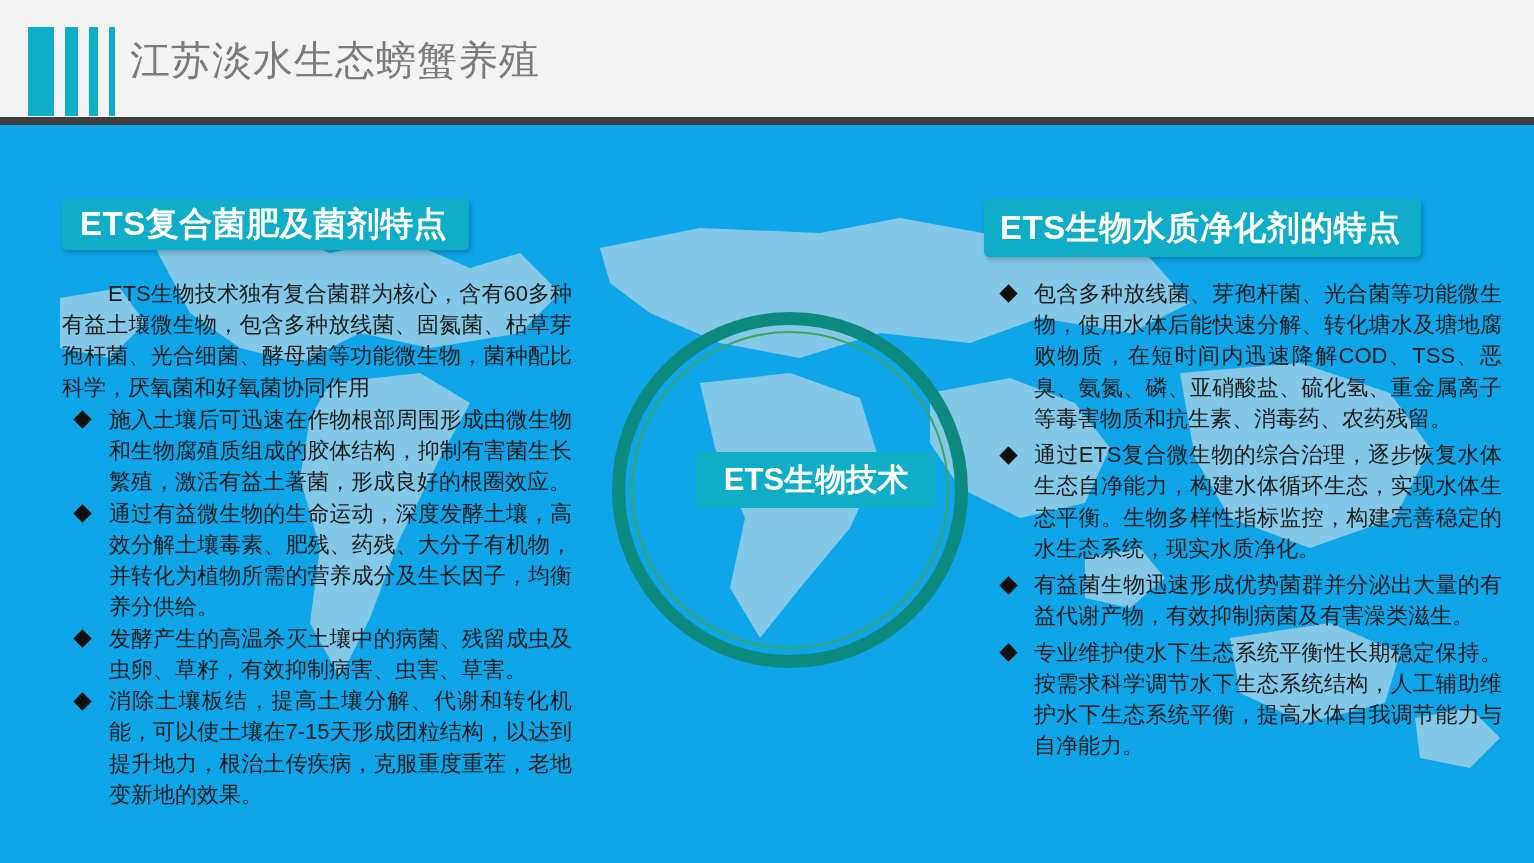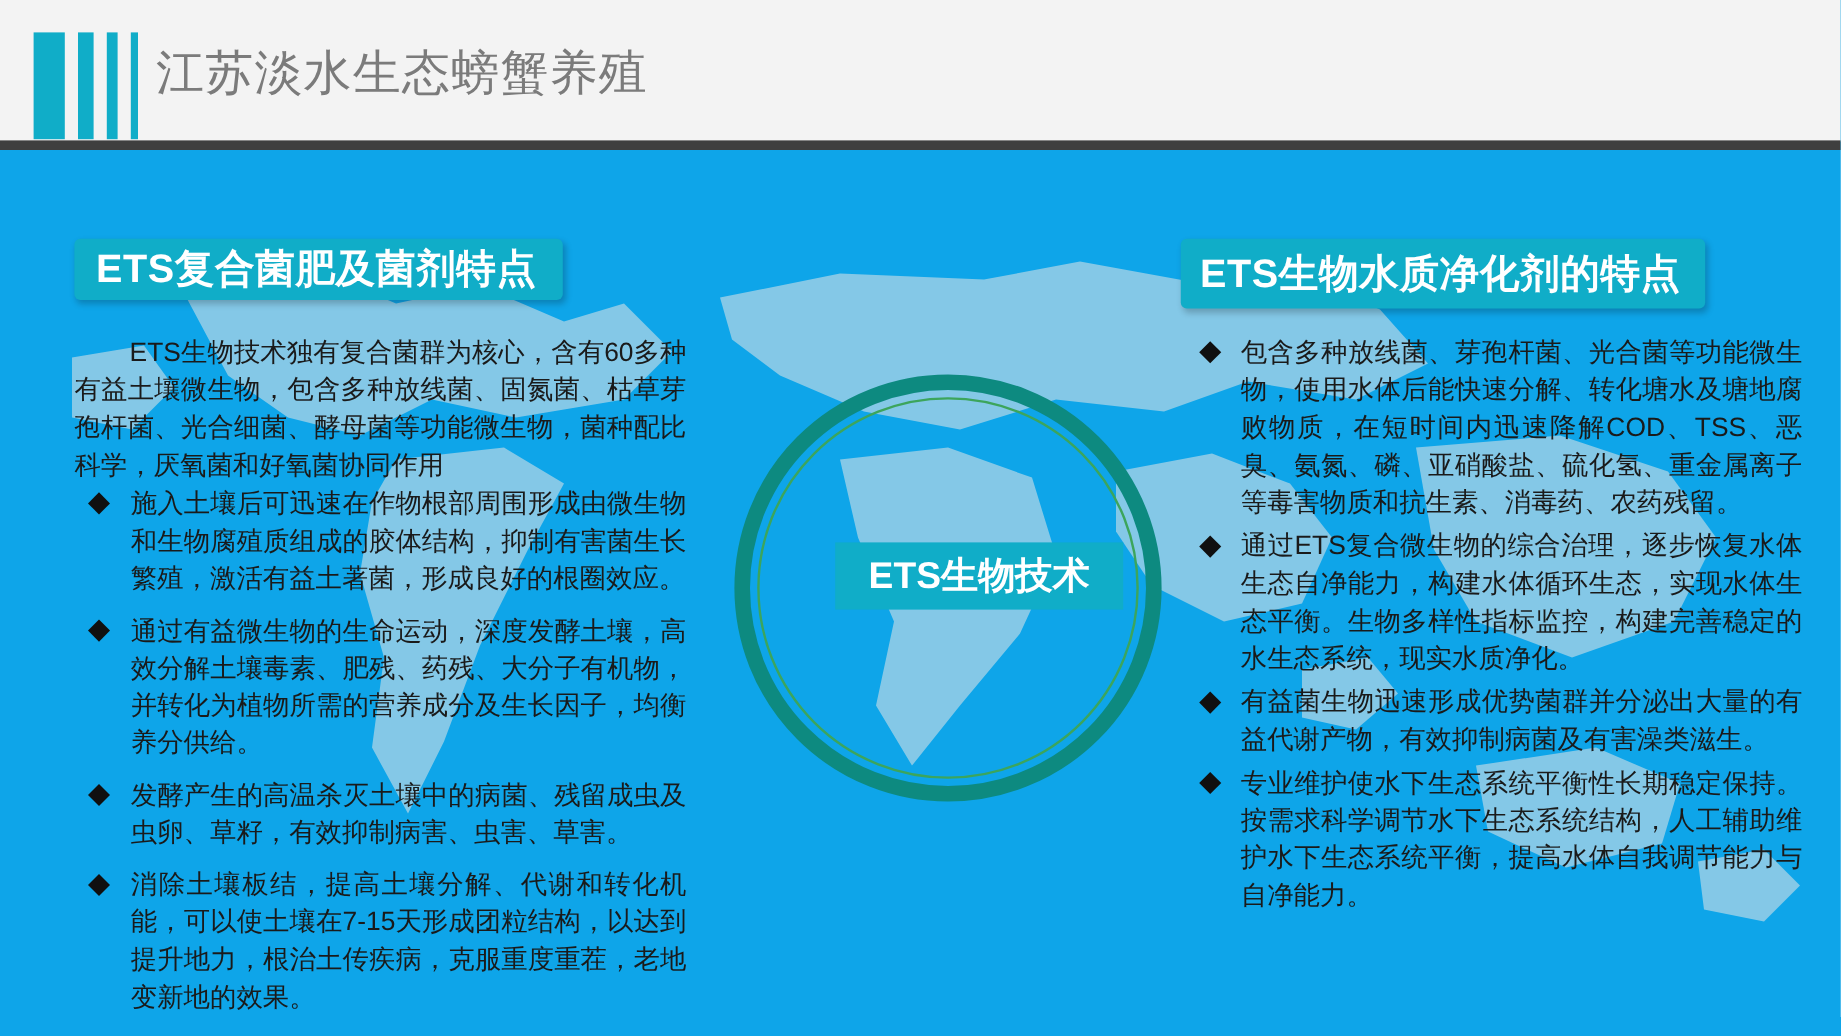--- a/index.html
+++ b/index.html
@@ -121,21 +121,21 @@
     text-justify: inter-ideograph;
   }
 
   .bullet {
     position: relative;
     padding-left: 47px;
     margin: 0;
     text-align: justify;
     text-justify: inter-ideograph;
   }
-  .bullet + .bullet { margin-top: 12px; }
+  .bullet + .bullet { margin-top: 0px; }
   .dia {
     position: absolute;
     left: 14px;
     top: 0.43em;
     width: 13px;
     height: 13px;
     background: #101010;
     transform: rotate(45deg);
   }
   .col-right .bullet { padding-left: 44px; }

